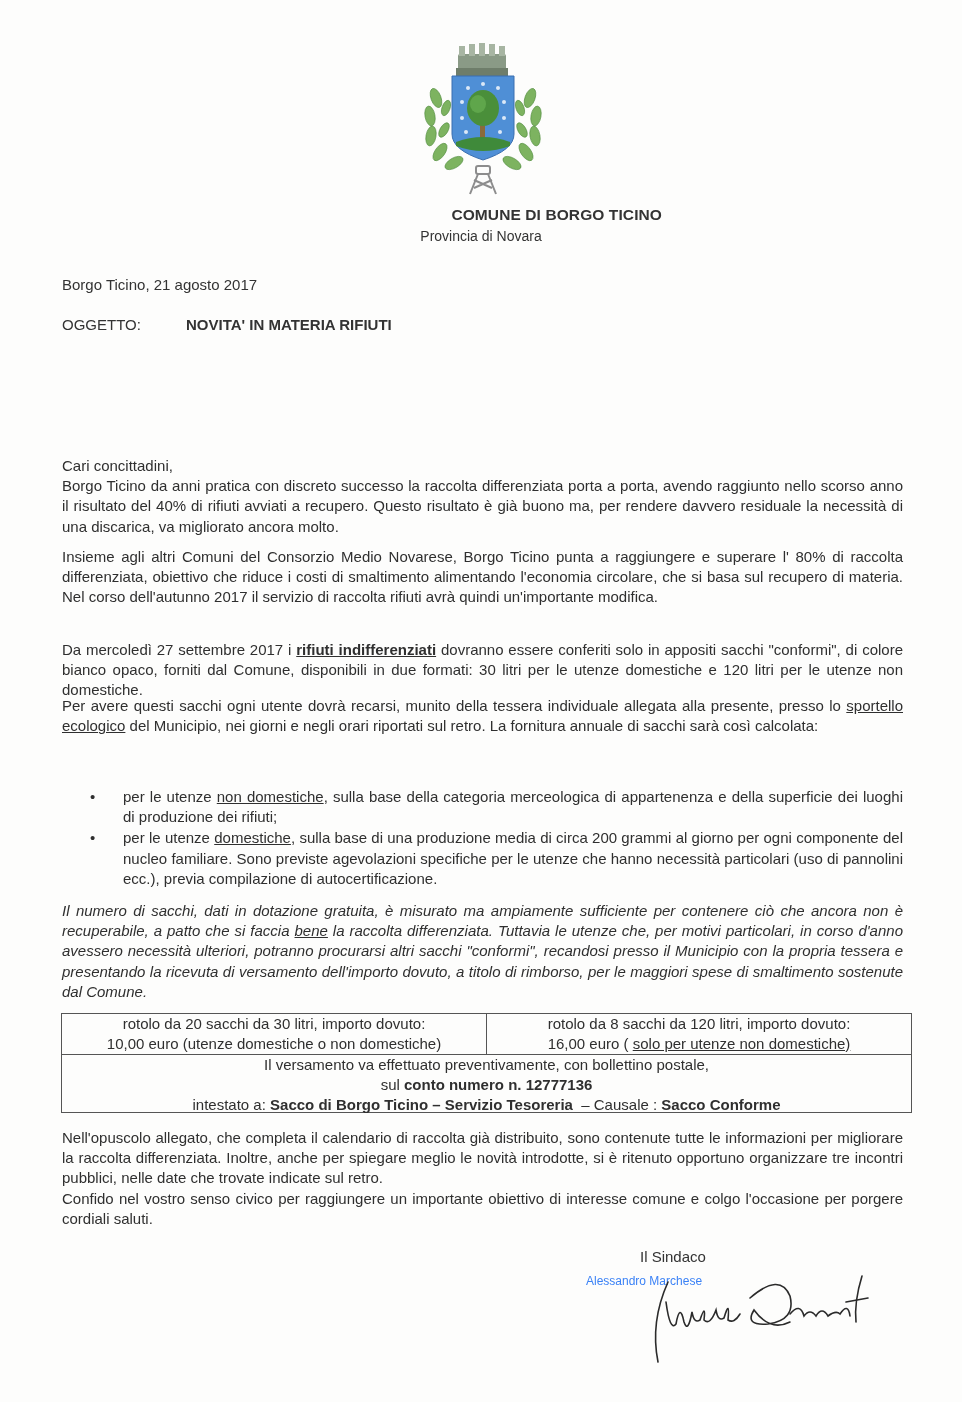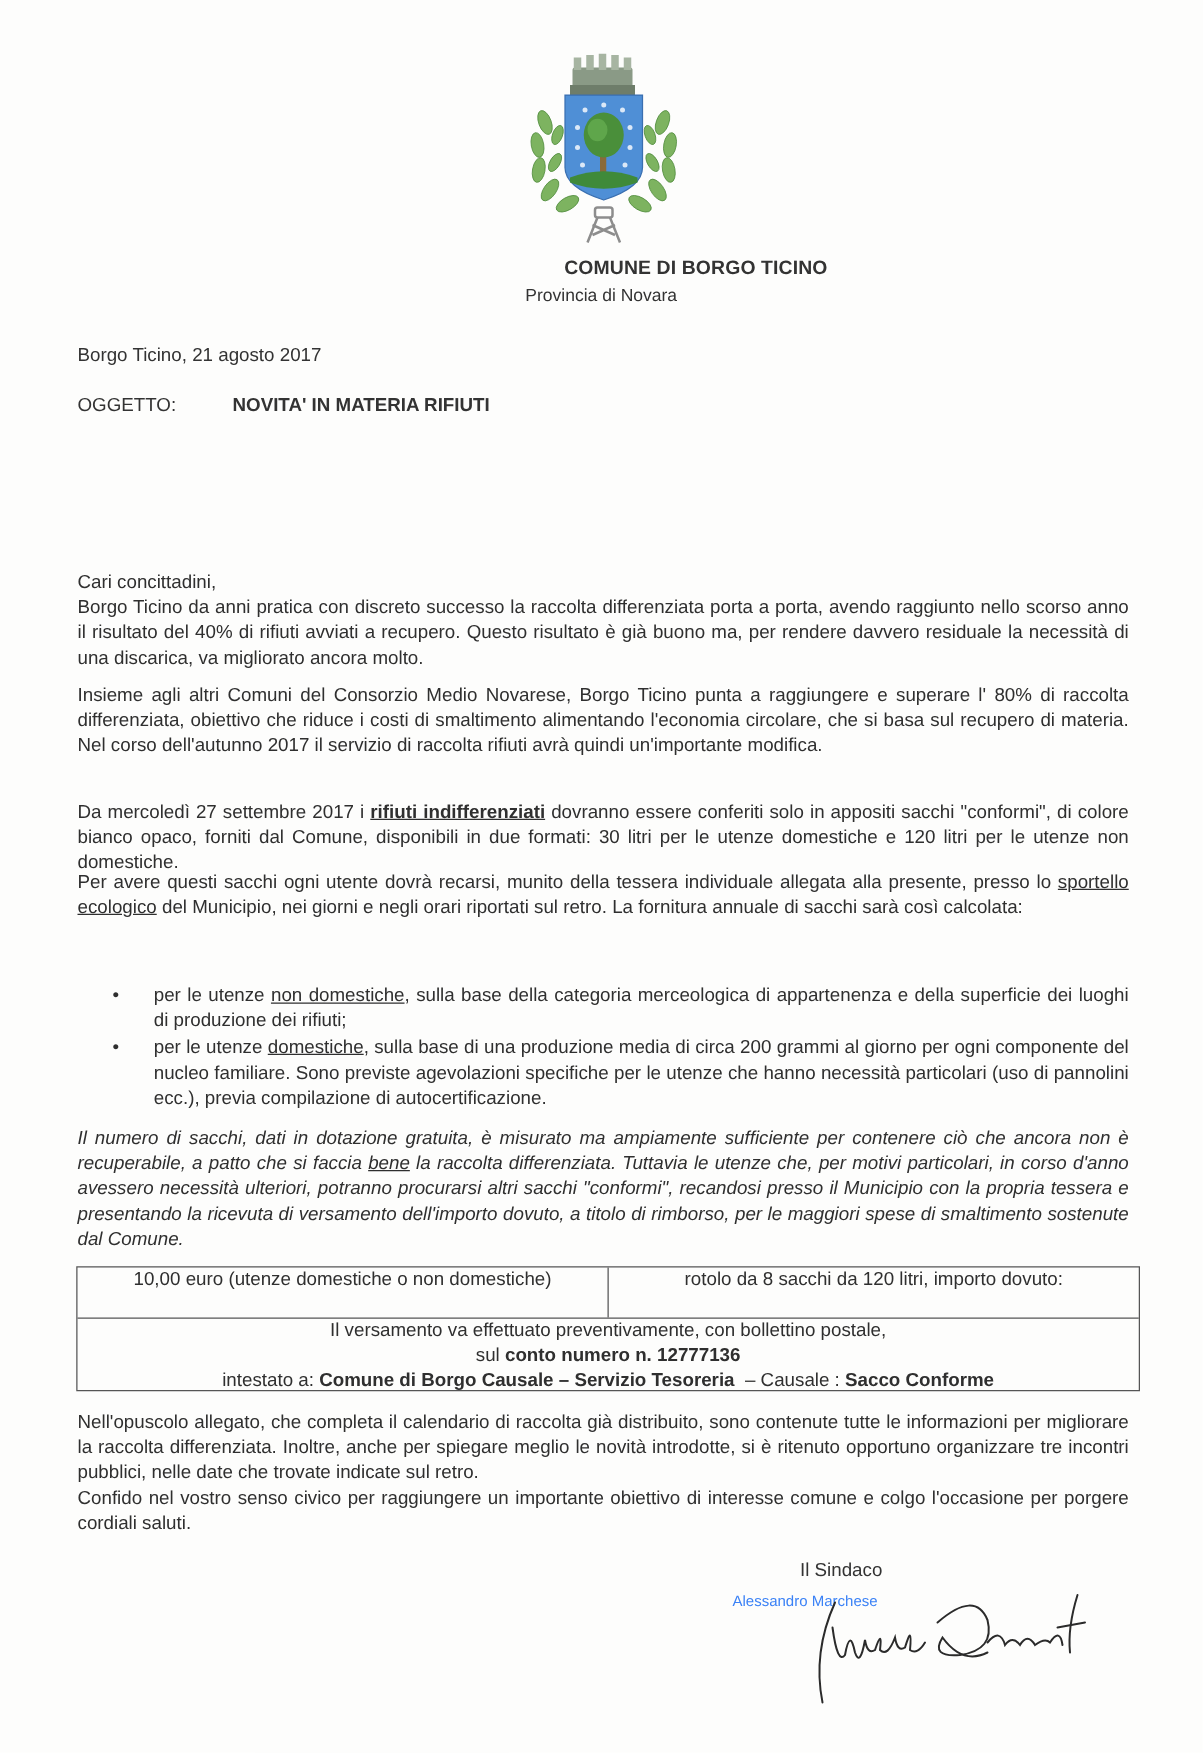--- a/index.html
+++ b/index.html
@@ -147,30 +147,32 @@
     </div>
   </div>
 
   <div class="body-text" style="top:901px;font-style:italic;">
     <p><span>Il numero di sacchi, dati in dotazione gratuita, è misurato ma ampiamente sufficiente per contenere ciò che ancora non è recuperabile, a patto che si faccia </span><span class="u">bene</span><span> la raccolta differenziata. Tuttavia le utenze che, per motivi particolari, in corso d'anno avessero necessità ulteriori, potranno procurarsi altri sacchi "conformi", recandosi presso il Municipio con la propria tessera e presentando la ricevuta di versamento dell'importo dovuto, a titolo di rimborso, per le maggiori spese di smaltimento sostenute dal Comune.</span></p>
   </div>
 
   <div class="fee-table">
     <div class="fee-row">
       <div class="fee-cell">
+        <div>rotolo da 20 sacchi da 30 litri, importo dovuto:</div>
         <div>10,00 euro (utenze domestiche o non domestiche)</div>
       </div>
       <div class="fee-cell">
         <div>rotolo da 8 sacchi da 120 litri, importo dovuto:</div>
+        <div><span>16,00 euro ( </span><span class="u">solo per utenze non domestiche)</span></div>
       </div>
     </div>
     <div class="fee-note">
       <div>Il versamento va effettuato preventivamente, con bollettino postale,</div>
       <div><span>sul </span><span class="b">conto numero n. 12777136</span></div>
-      <div><span>intestato a: </span><span class="b">Comune di Borgo Causale – Servizio Tesoreria</span><span style="white-space:pre;">  – Causale : </span><span class="b">Sacco Conforme</span></div>
+      <div><span>intestato a: </span><span class="b">Sacco di Borgo Ticino – Servizio Tesoreria</span><span style="white-space:pre;">  – Causale : </span><span class="b">Sacco Conforme</span></div>
     </div>
   </div>
 
   <div class="body-text" style="top:1128px;">
     <p>Nell'opuscolo allegato, che completa il calendario di raccolta già distribuito, sono contenute tutte le informazioni per migliorare la raccolta differenziata. Inoltre, anche per spiegare meglio le novità introdotte, si è ritenuto opportuno organizzare tre incontri pubblici, nelle date che trovate indicate sul retro.</p>
     <p>Confido nel vostro senso civico per raggiungere un importante obiettivo di interesse comune e colgo l'occasione per porgere cordiali saluti.</p>
   </div>
 
   <div class="signoff-title">Il Sindaco</div>
   <div class="signoff-name">Alessandro Marchese</div>

